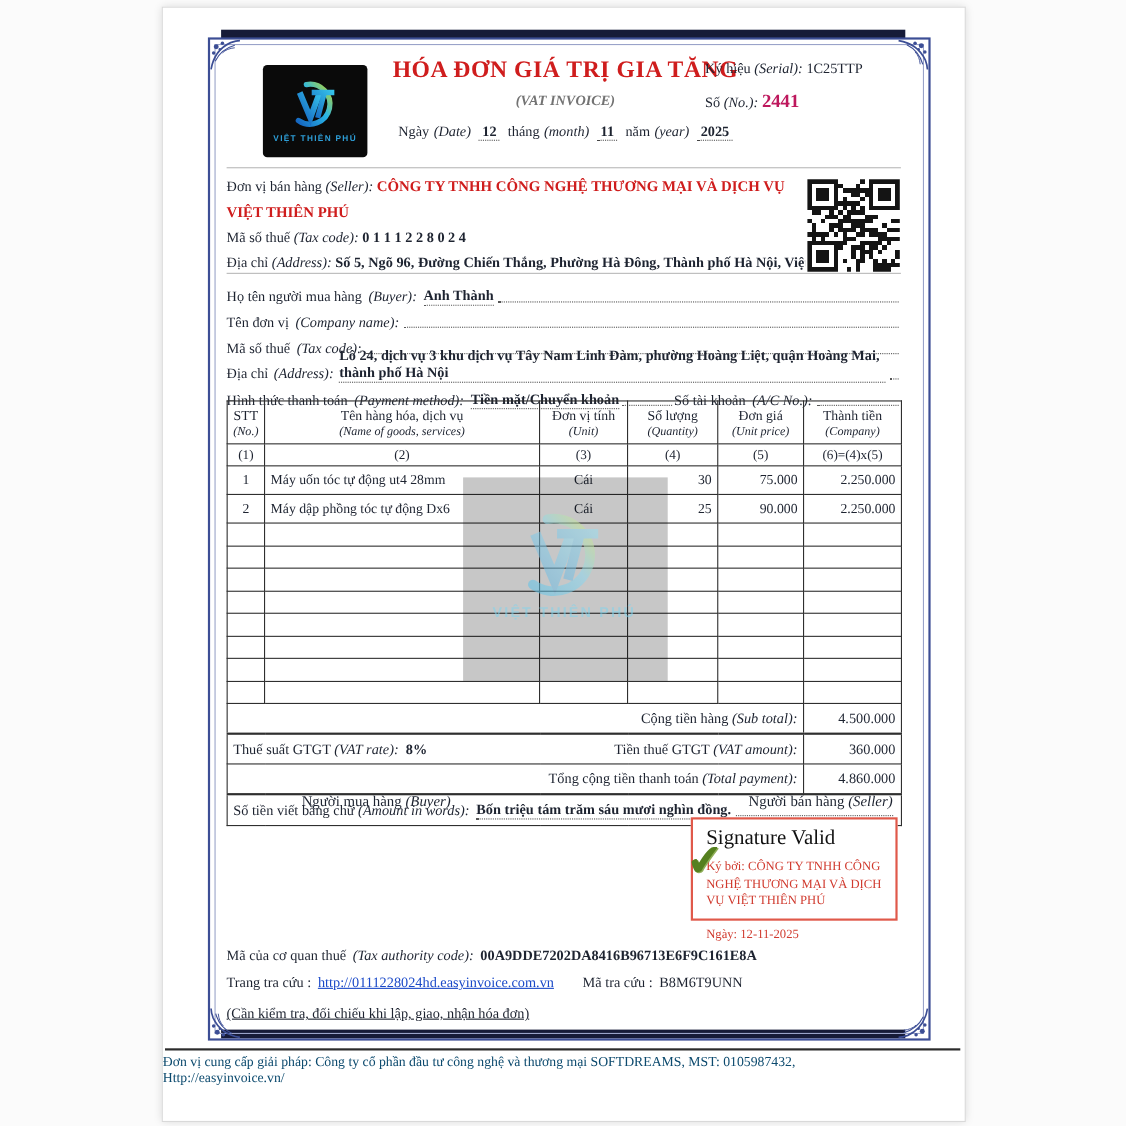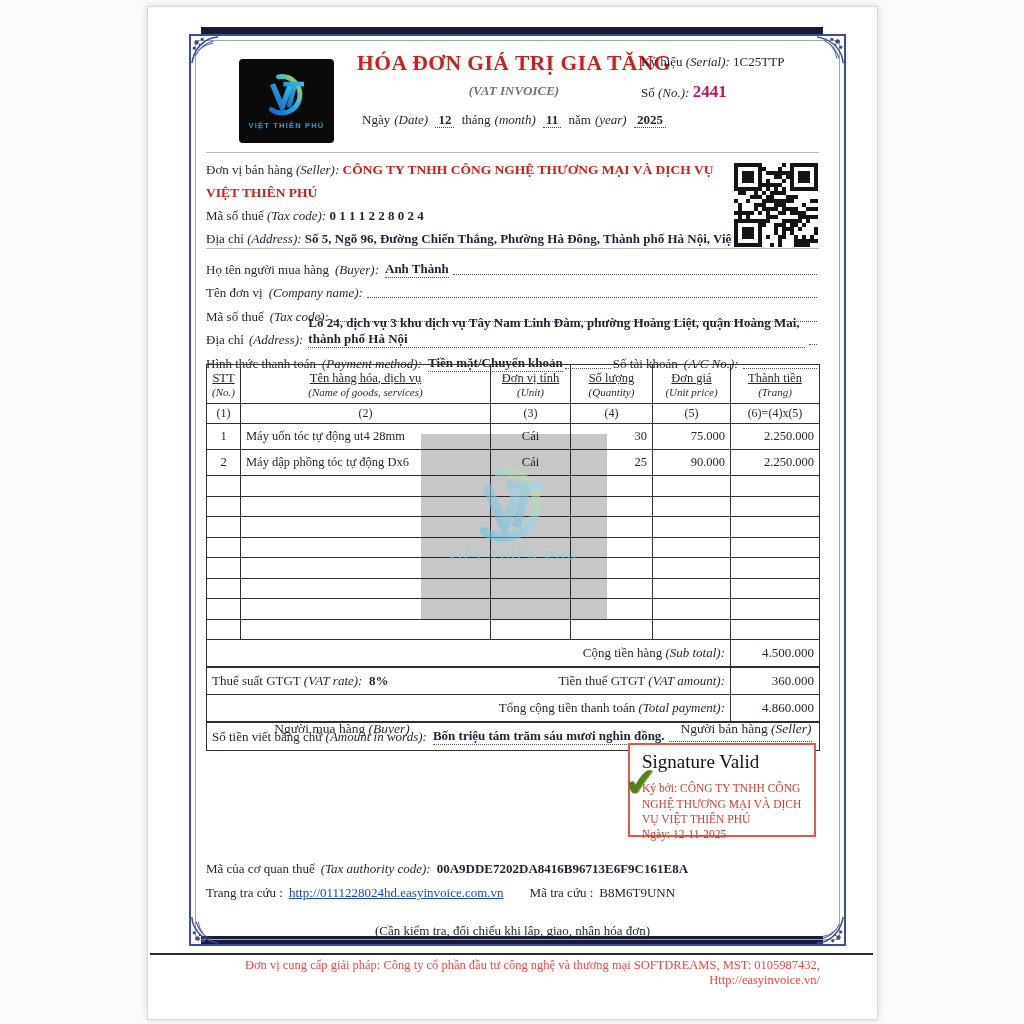--- a/index.html
+++ b/index.html
@@ -39,21 +39,21 @@
   
   .buyer{position:absolute;left:58px;top:247px;width:613px;font-size:13px;}
   .bline{display:flex;align-items:flex-end;height:23.5px;white-space:nowrap;}
   .fill{flex:1;border-bottom:1.5px dotted #555;margin:0 2px 3px 4px;min-width:8px;}
   .fillw{width:46px;border-bottom:1.5px dotted #555;margin:0 2px 3px 2px;}
   .dotv{border-bottom:1.5px dotted #555;}
   .gap6{display:inline-block;width:6px;}
   
   table.items{position:absolute;left:58px;top:357px;width:613px;border-collapse:collapse;font-size:12.5px;table-layout:fixed;}
   table.items td,table.items th{border:1px solid #2f2f2f;padding:1px 5px;vertical-align:middle;font-weight:normal;}
-  th .h-vi{font-size:12.5px;text-decoration:underline;}
+  th .h-vi{font-size:12.5px;}
   th .h-en{font-size:11px;font-style:italic;font-weight:normal;display:block;}
   tr.hrow th{height:34px;text-align:center;padding:2px 2px;}
   tr.nrow td{height:19px;text-align:center;font-size:12px;padding:0 2px;}
   tr.drow td{height:23px;}
   tr.erow td{height:17.5px;}
   .ta-c{text-align:center;} .ta-r{text-align:right;} .ta-l{text-align:left;}
   tr.trow td{height:24px;font-size:13px;}
   tr.vatrow td{border-top:2px solid #2f2f2f;}
   .vat-flex{display:flex;justify-content:space-between;}
   tr.wrow td{height:25px;font-size:13px;border-top:2px solid #2f2f2f;}
@@ -63,28 +63,28 @@
   .wmark{position:absolute;left:290px;top:455px;width:150px;height:120px;z-index:6;opacity:.55;text-align:center;}
   .wmark-text{font-family:"Liberation Sans","DejaVu Sans",sans-serif;font-size:13px;font-weight:bold;color:#7fd4ee;letter-spacing:2px;margin-top:-4px;}
   
   .sig-labels{position:absolute;left:58px;top:714px;width:613px;font-size:13.5px;}
   .sig-buyer{position:absolute;left:26px;width:220px;text-align:center;}
   .sig-seller{position:absolute;left:430px;width:220px;text-align:center;}
   .sig-box{position:absolute;left:480px;top:736px;width:188px;height:94px;border:2px solid #e0594a;background:#fff;padding:6px 8px 4px 12px;box-sizing:border-box;}
   .sig-valid{font-size:19px;color:#111;}
   .sig-check{position:absolute;left:-6px;top:14px;font-size:40px;color:#55801f;text-shadow:1px 1px 0 #8fae58;transform:rotate(-4deg);z-index:2;}
   .sig-red{font-size:11.5px;color:#d03a2e;line-height:15.5px;margin-top:8px;}
-  .sig-date{font-size:11.5px;color:#d03a2e;margin-top:0;}
+  .sig-date{font-size:11.5px;color:#d03a2e;margin-top:16px;}
   
   .footer-block{position:absolute;left:58px;top:850px;width:613px;font-size:13px;}
   .f-line{height:24px;display:flex;align-items:center;white-space:nowrap;}
   .link{color:#1a49c8;text-decoration:underline;cursor:pointer;}
-  .f-note{margin-top:18px;text-align:center;text-decoration:underline;}
+  .f-note{margin-top:8px;text-decoration:underline;}
   .bottom-rule{position:absolute;left:2px;top:946px;width:723px;border-top:2px solid #2b2b2b;}
-  .provider{position:absolute;left:0;top:951px;width:672px;text-align:right;font-size:12.5px;color:#ef4444;}
+  .provider{position:absolute;left:0;top:951px;width:672px;text-align:left;font-size:12.5px;color:#0c4a6e;}
   .sp{display:inline-block;width:4px;}
 </style>
 </head>
 <body>
 
 <div class="stage">
   <div class="sheet">
 
     <div class="bar-top"></div>
     <div class="bar-bottom"></div>
@@ -507,21 +507,21 @@
           <col style="width:78px">
           <col style="width:89px">
         </colgroup>
       <thead>
         <tr class="hrow">
           <th><span class="h-vi">STT</span><span class="h-en">(No.)</span></th>
           <th><span class="h-vi">Tên hàng hóa, dịch vụ</span><span class="h-en">(Name of goods, services)</span></th>
           <th><span class="h-vi">Đơn vị tính</span><span class="h-en">(Unit)</span></th>
           <th><span class="h-vi">Số lượng</span><span class="h-en">(Quantity)</span></th>
           <th><span class="h-vi">Đơn giá</span><span class="h-en">(Unit price)</span></th>
-          <th><span class="h-vi">Thành tiền</span><span class="h-en">(Trang)</span></th>
+          <th><span class="h-vi">Thành tiền</span><span class="h-en">(Company)</span></th>
         </tr>
         <tr class="nrow">
           <td>(1)</td>
           <td>(2)</td>
           <td>(3)</td>
           <td>(4)</td>
           <td>(5)</td>
           <td>(6)=(4)x(5)</td>
         </tr>
       </thead>

